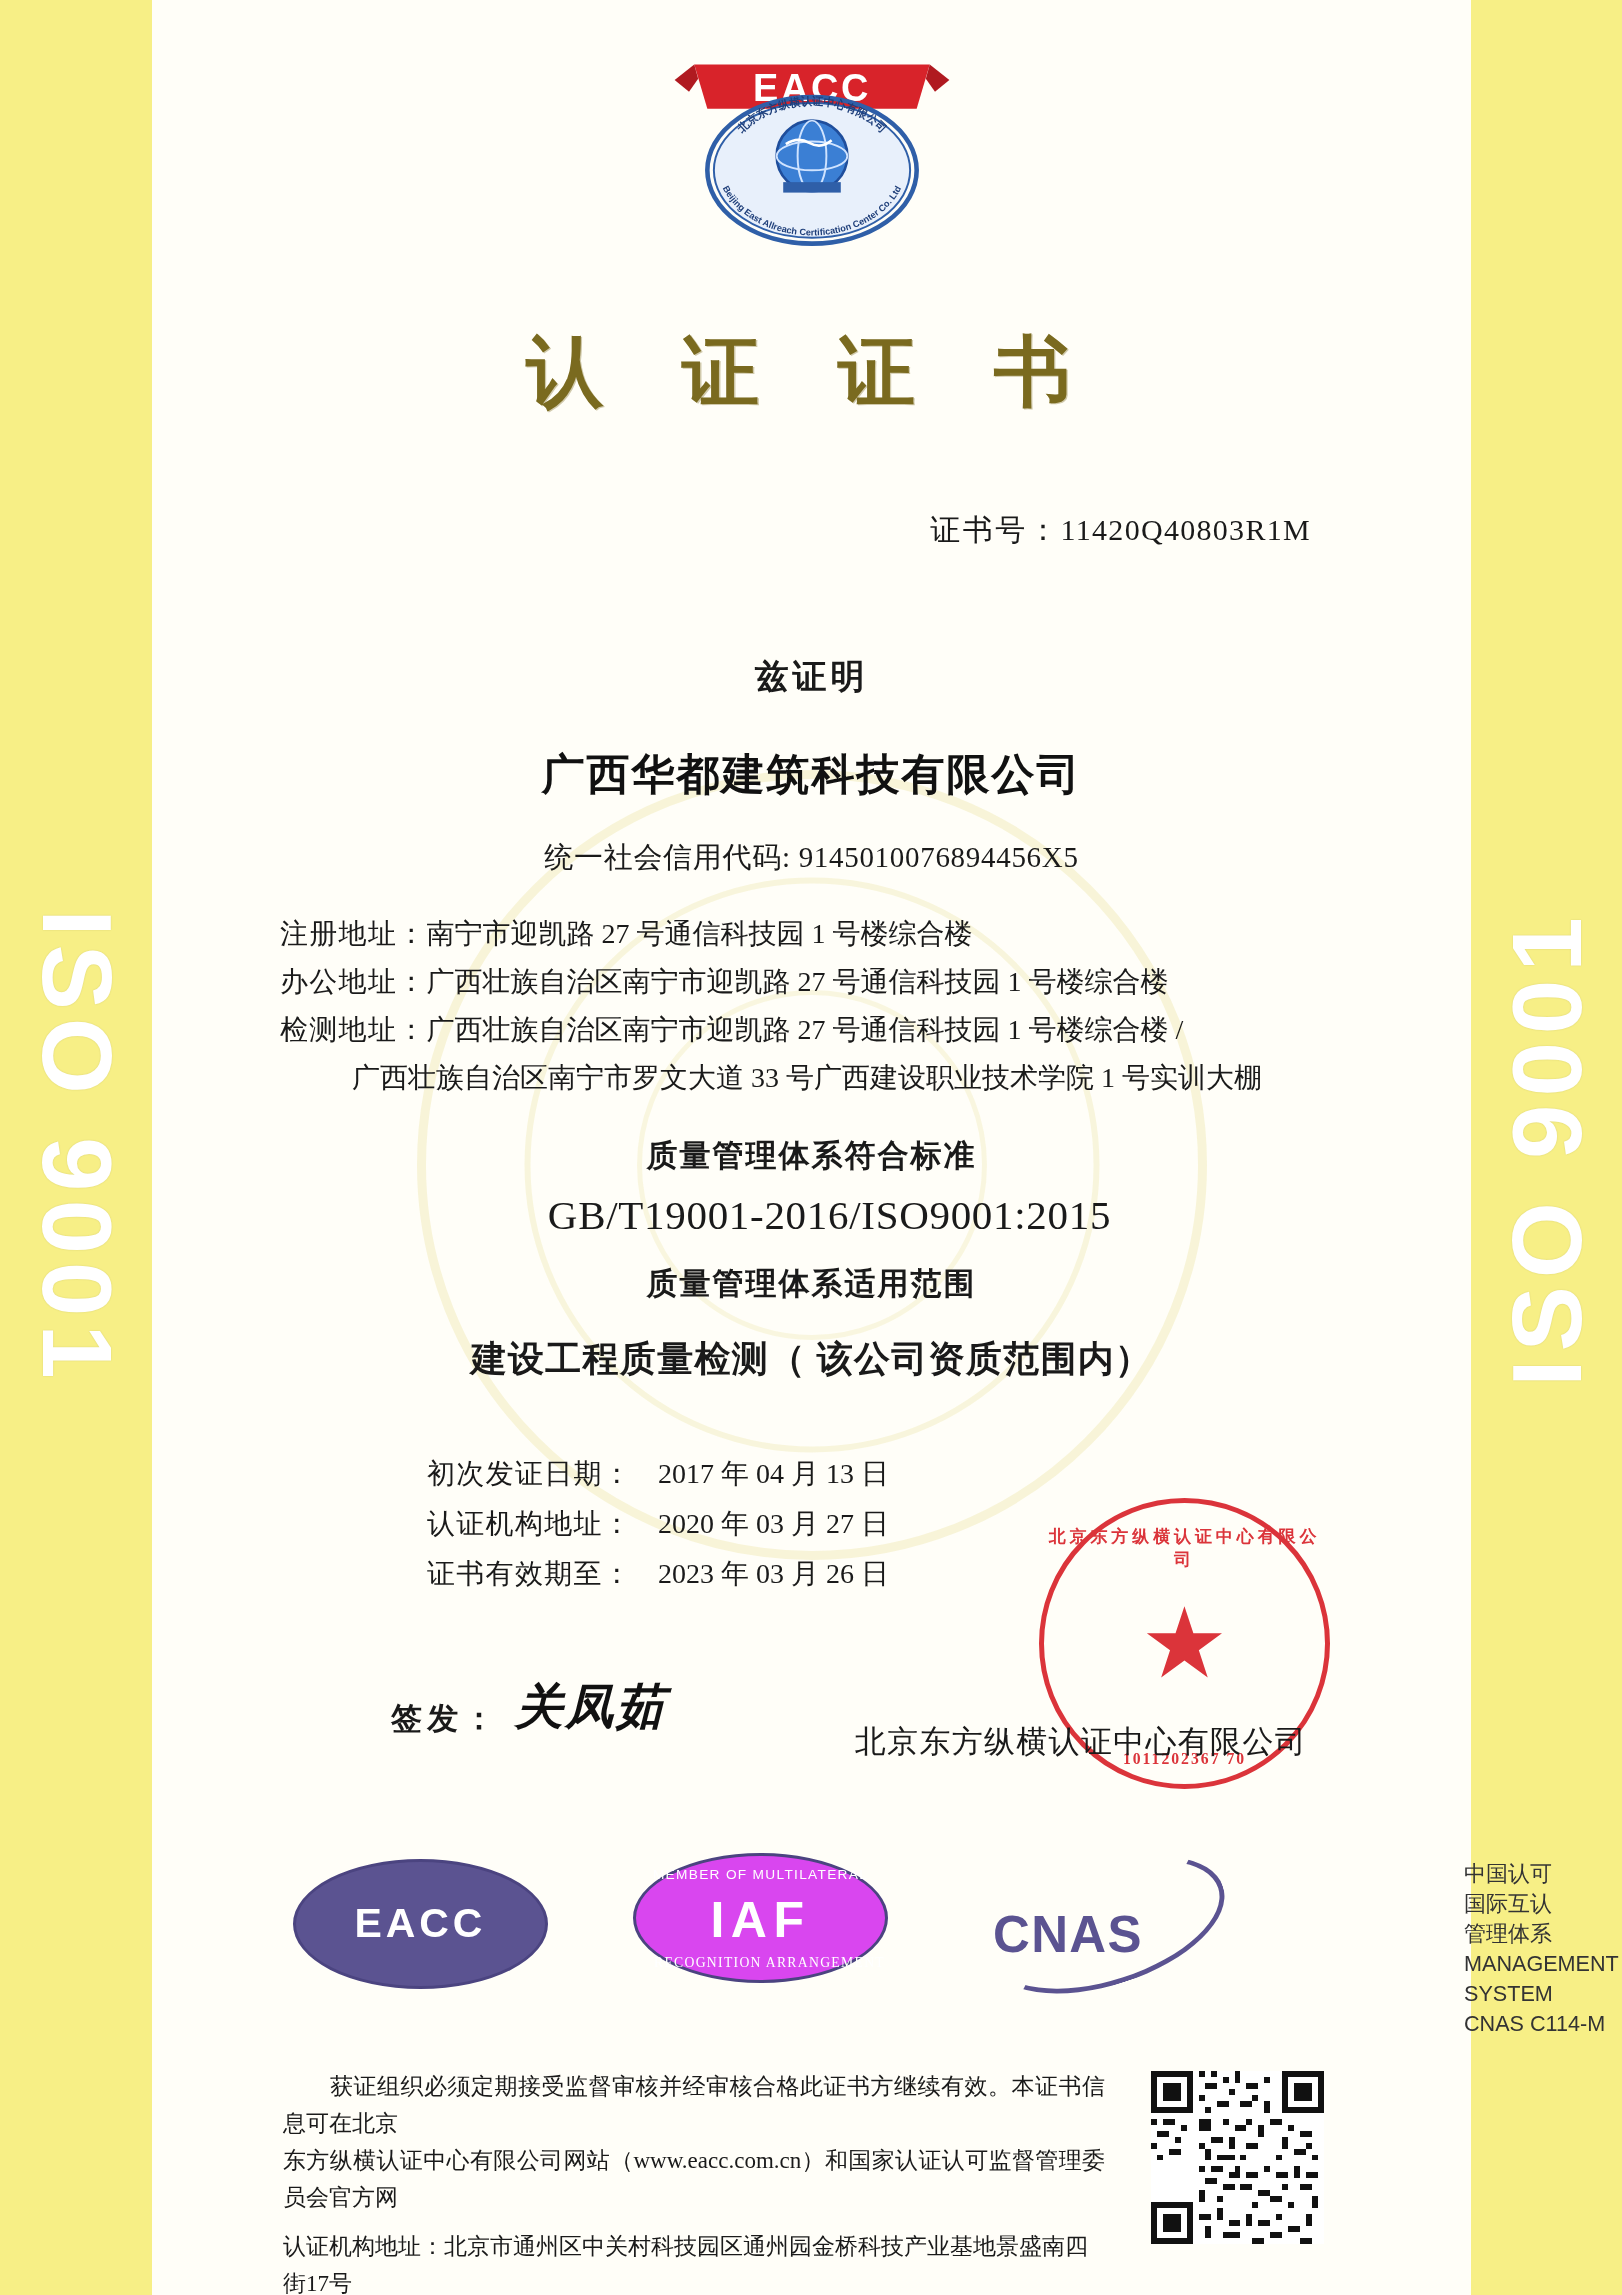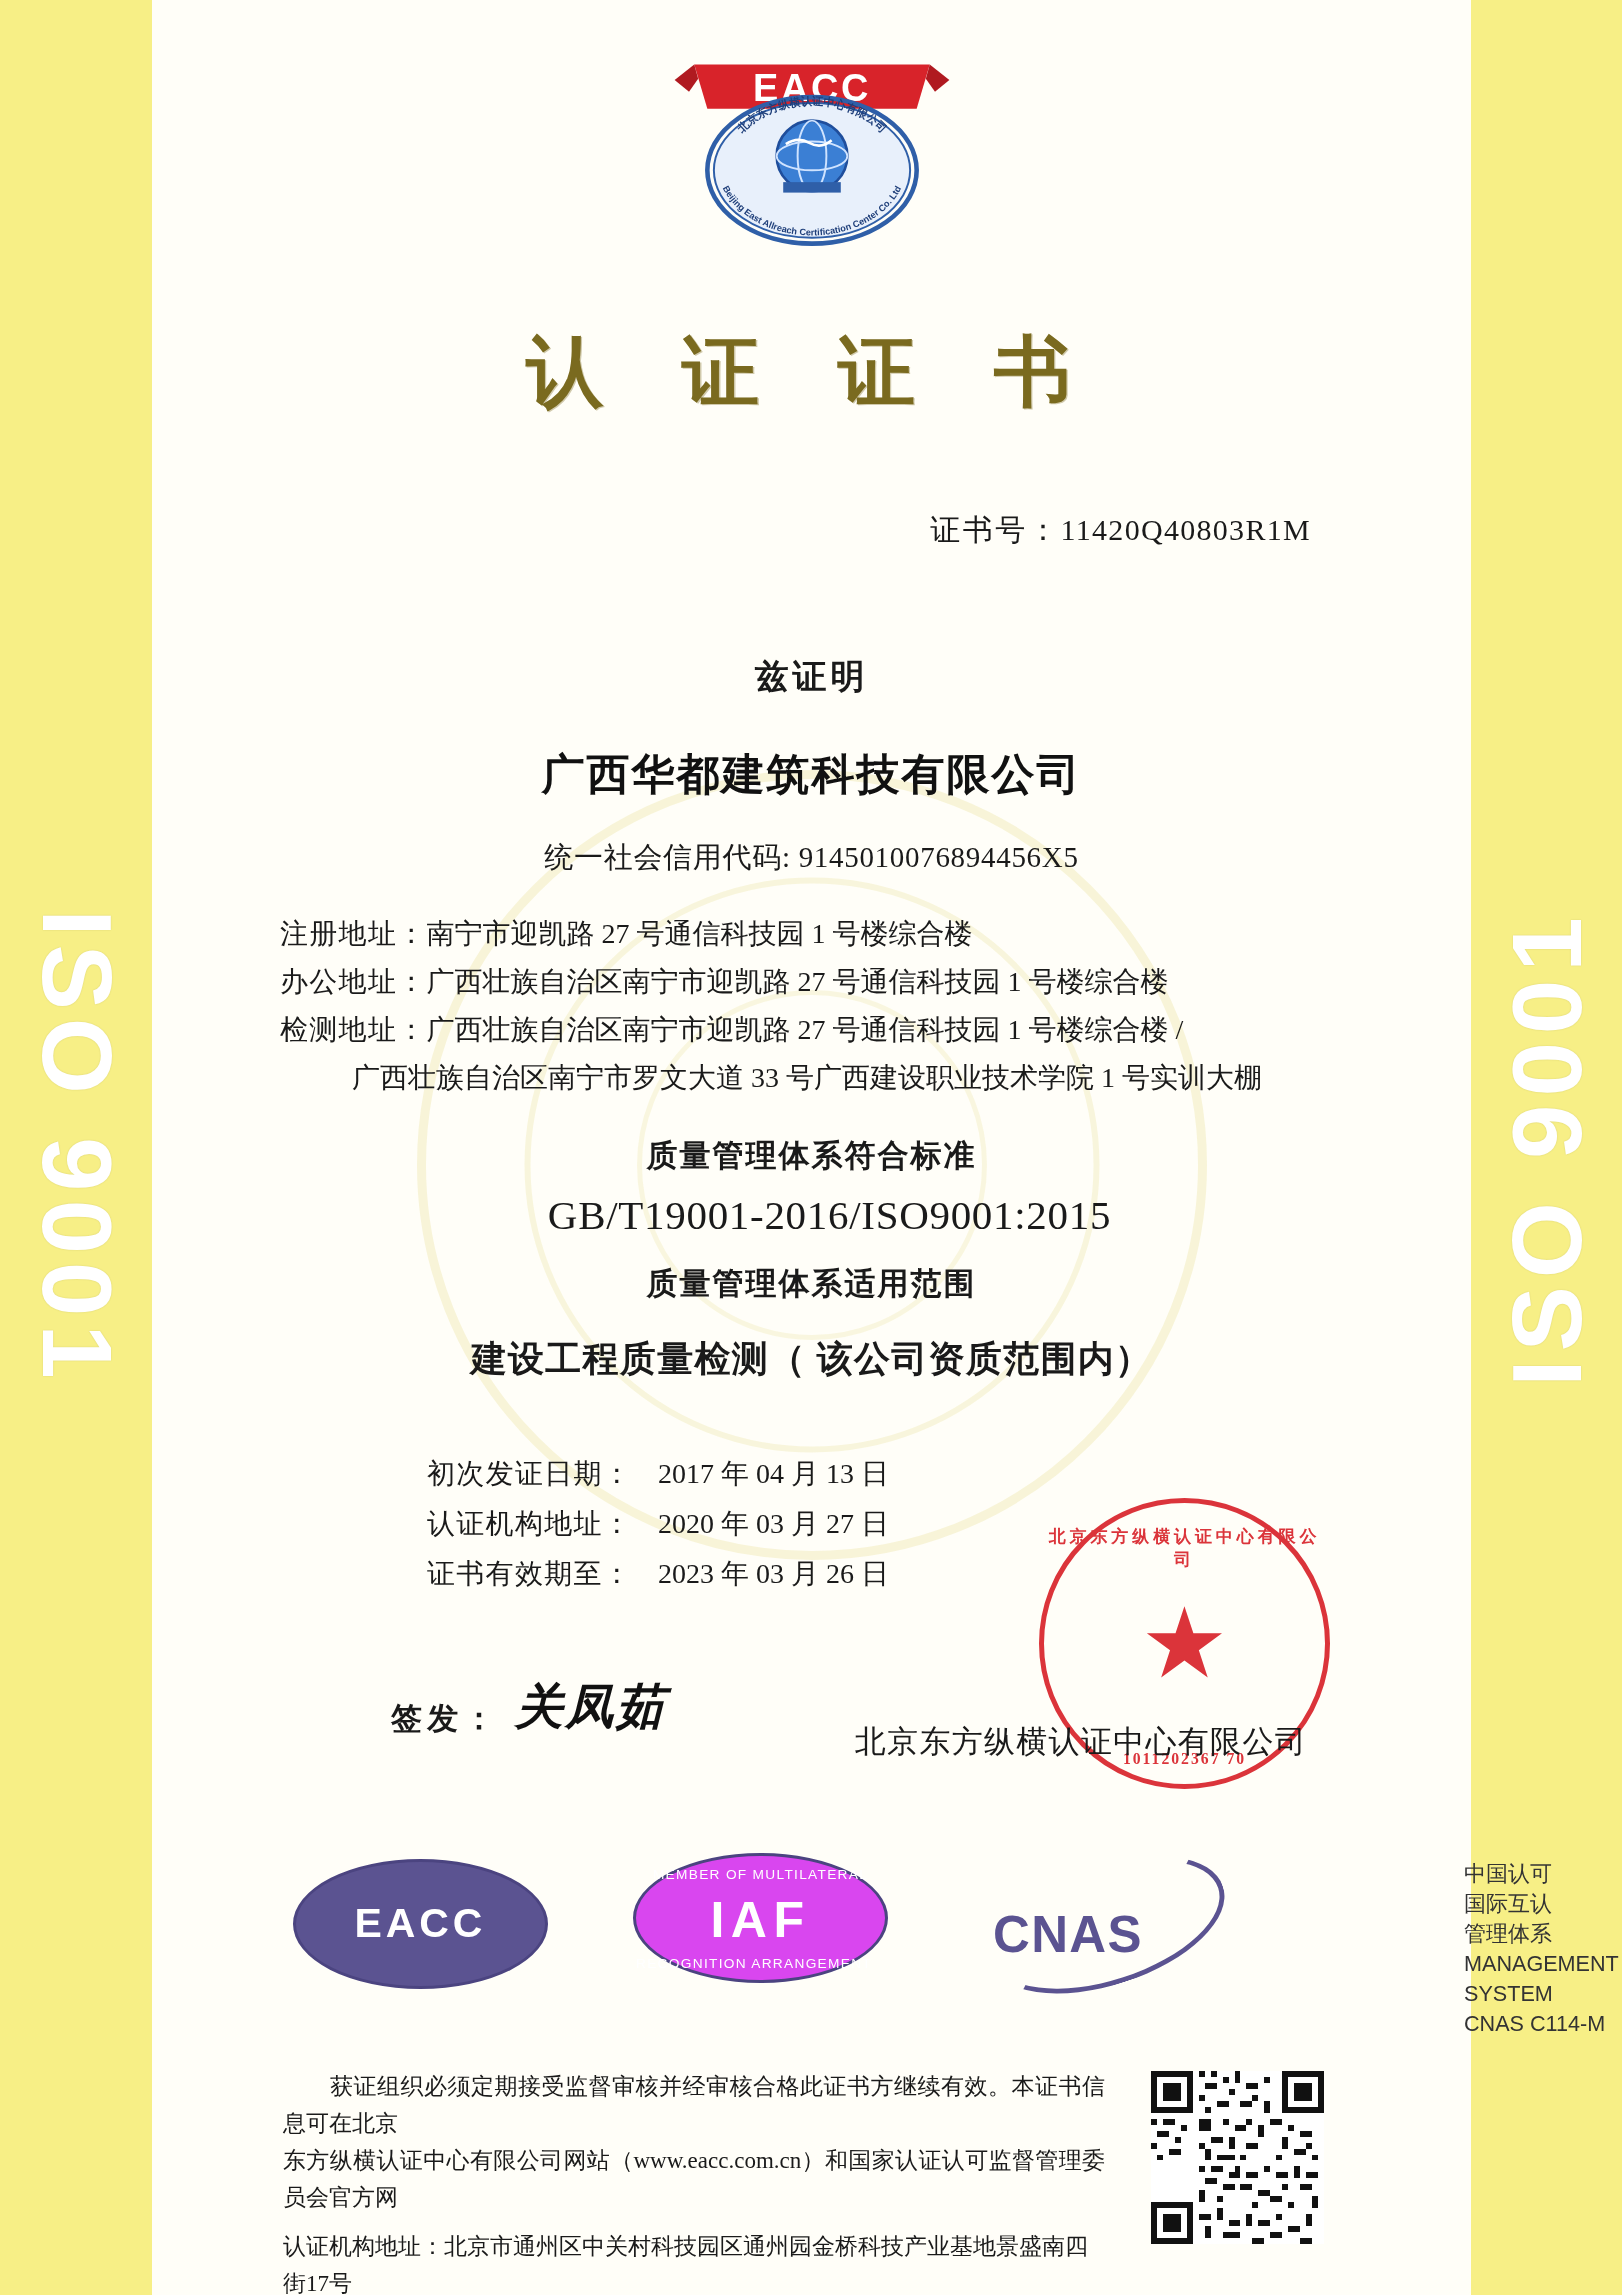--- a/index.html
+++ b/index.html
@@ -166,22 +166,22 @@
   }
   .iaf-oval .iaf-main{
     position:absolute;left:0;right:0;top:35px;text-align:center;
     font-family:"Liberation Sans",serif;font-size:50px;font-weight:700;letter-spacing:6.5px;
   }
   .iaf-oval .iaf-top{
     position:absolute;left:0;right:0;top:10.5px;text-align:center;
     font-size:13.7px;letter-spacing:1.3px;font-family:"Liberation Sans",sans-serif;
   }
   .iaf-oval .iaf-bottom{
-    position:absolute;left:0;right:0;bottom:9.2px;text-align:left;
-    font-size:13.7px;letter-spacing:1.3px;font-family:Liberation Sans, sans-serif;
+    position:absolute;left:0;right:0;bottom:9.2px;text-align:right;
+    font-size:13.7px;letter-spacing:1.3px;font-family:Liberation Serif, serif;
   }
   .cnas{
     position:absolute;left:713px;top:19.6px;
     font-family:"Liberation Sans",sans-serif;
     font-size:51px;font-weight:700;color:#5b5391;letter-spacing:1.3px;margin-top:33px;
   }
   .cnas-arc{
     position:absolute;left:703px;top:11.8px;width:236px;height:111px;
     border:5.9px solid #5b5391;border-radius:50%;
     border-top-color:transparent;border-left-color:transparent;

